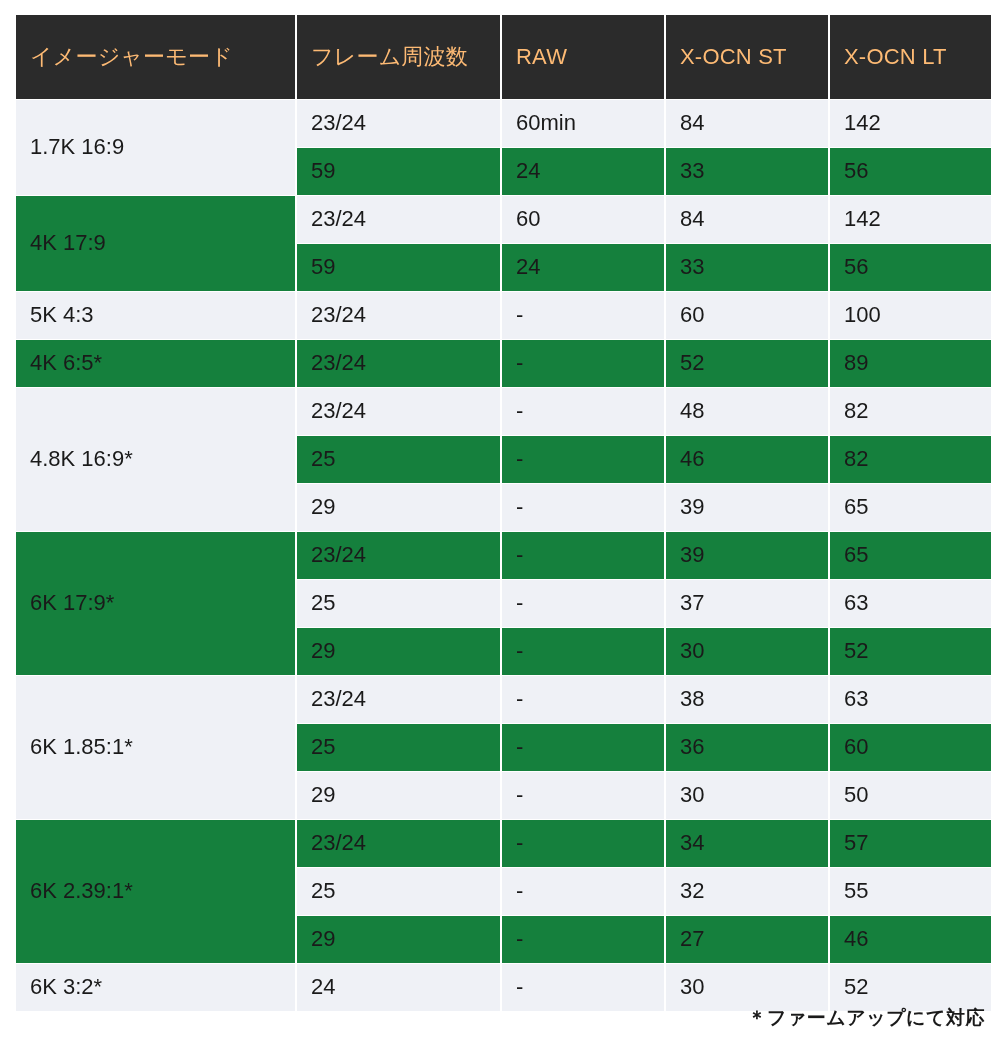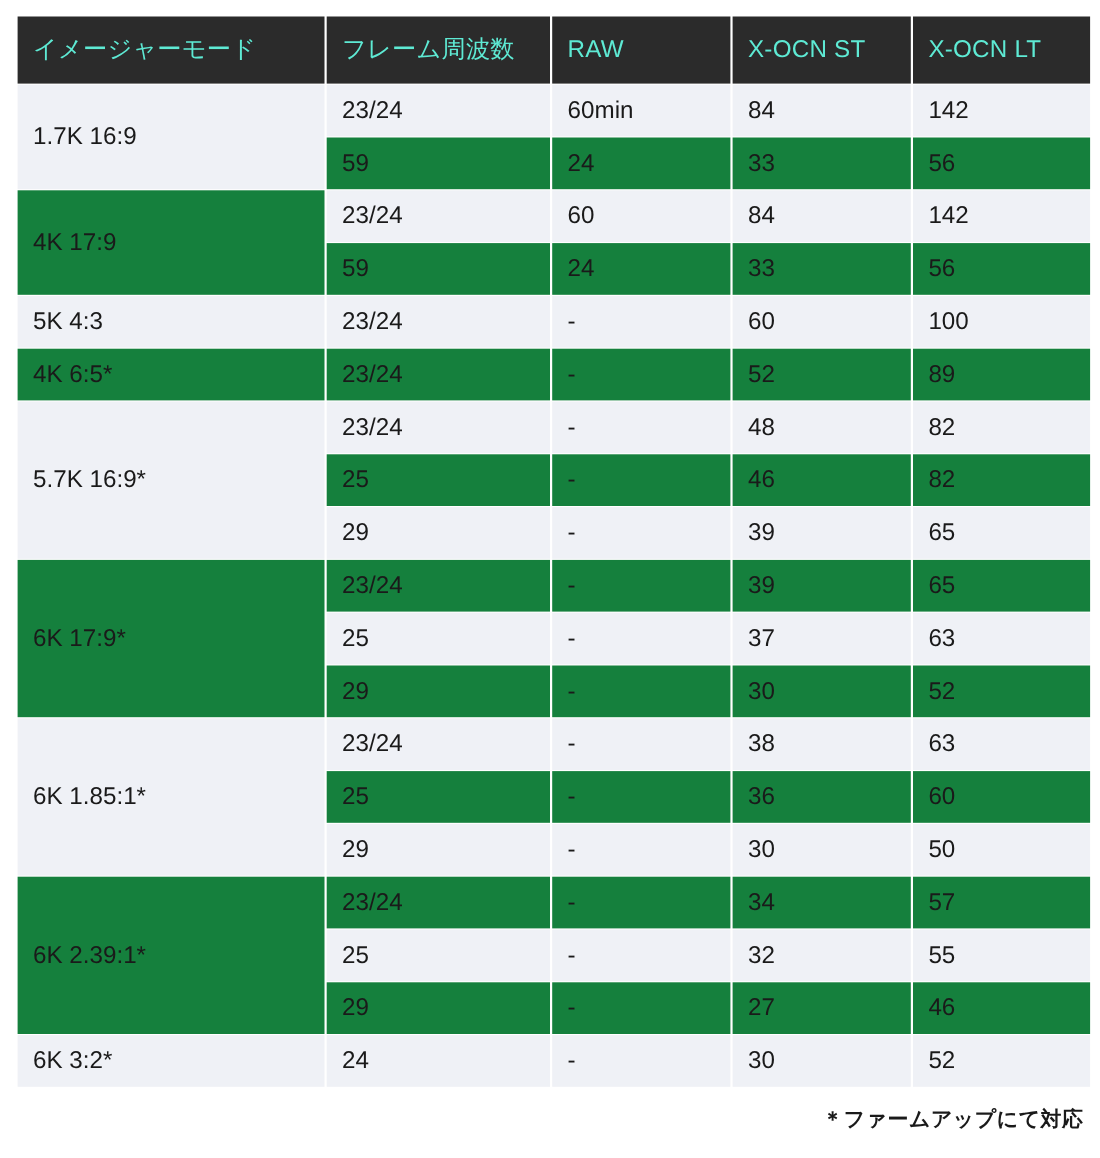--- a/index.html
+++ b/index.html
@@ -37,22 +37,22 @@
     font-size: 22px;
     font-weight: normal;
     line-height: 1.2;
     white-space: nowrap;
     overflow: hidden;
   }
 
   
   table.spec-table thead th {
     background: #2b2b2b;
-    color: #5eead4;
-    height: 61px;
+    color: #fdba74;
+    height: 84px;
     font-size: 22px;
     letter-spacing: 0.2px;
   }
 
   
   col.c-mode  { width: 279px; }
   col.c-freq  { width: 203px; }
   col.c-raw   { width: 162px; }
   col.c-st    { width: 162px; }
   col.c-lt    { width: 161px; }
@@ -137,21 +137,21 @@
           <td class="light">100</td>
         </tr>
         <tr>
           <td class="mode-cell blue" rowspan="1">4K 6:5*</td>
           <td class="blue">23/24</td>
           <td class="blue">-</td>
           <td class="blue">52</td>
           <td class="blue">89</td>
         </tr>
         <tr>
-          <td class="mode-cell light" rowspan="3">5.7K 16:9*</td>
+          <td class="mode-cell light" rowspan="3">4.8K 16:9*</td>
           <td class="light">23/24</td>
           <td class="light">-</td>
           <td class="light">48</td>
           <td class="light">82</td>
         </tr>
         <tr>
           <td class="blue">25</td>
           <td class="blue">-</td>
           <td class="blue">46</td>
           <td class="blue">82</td>

